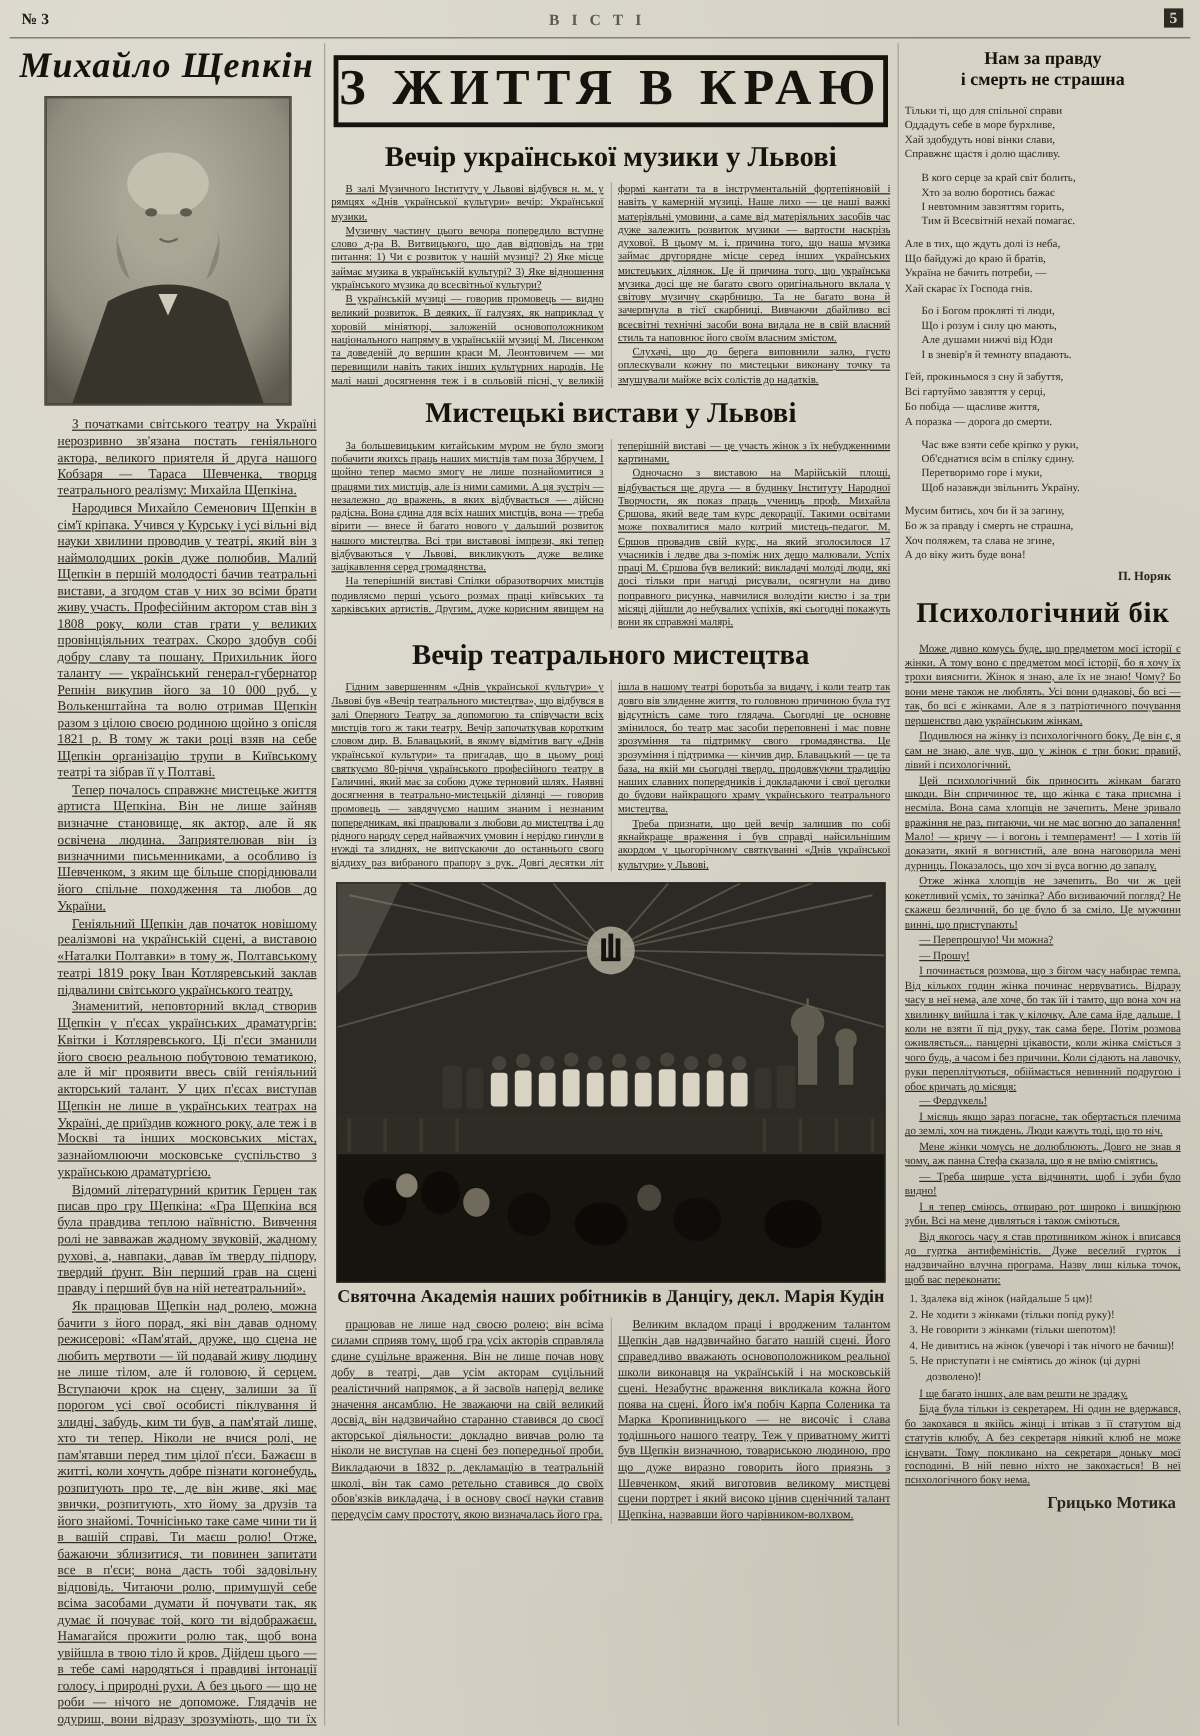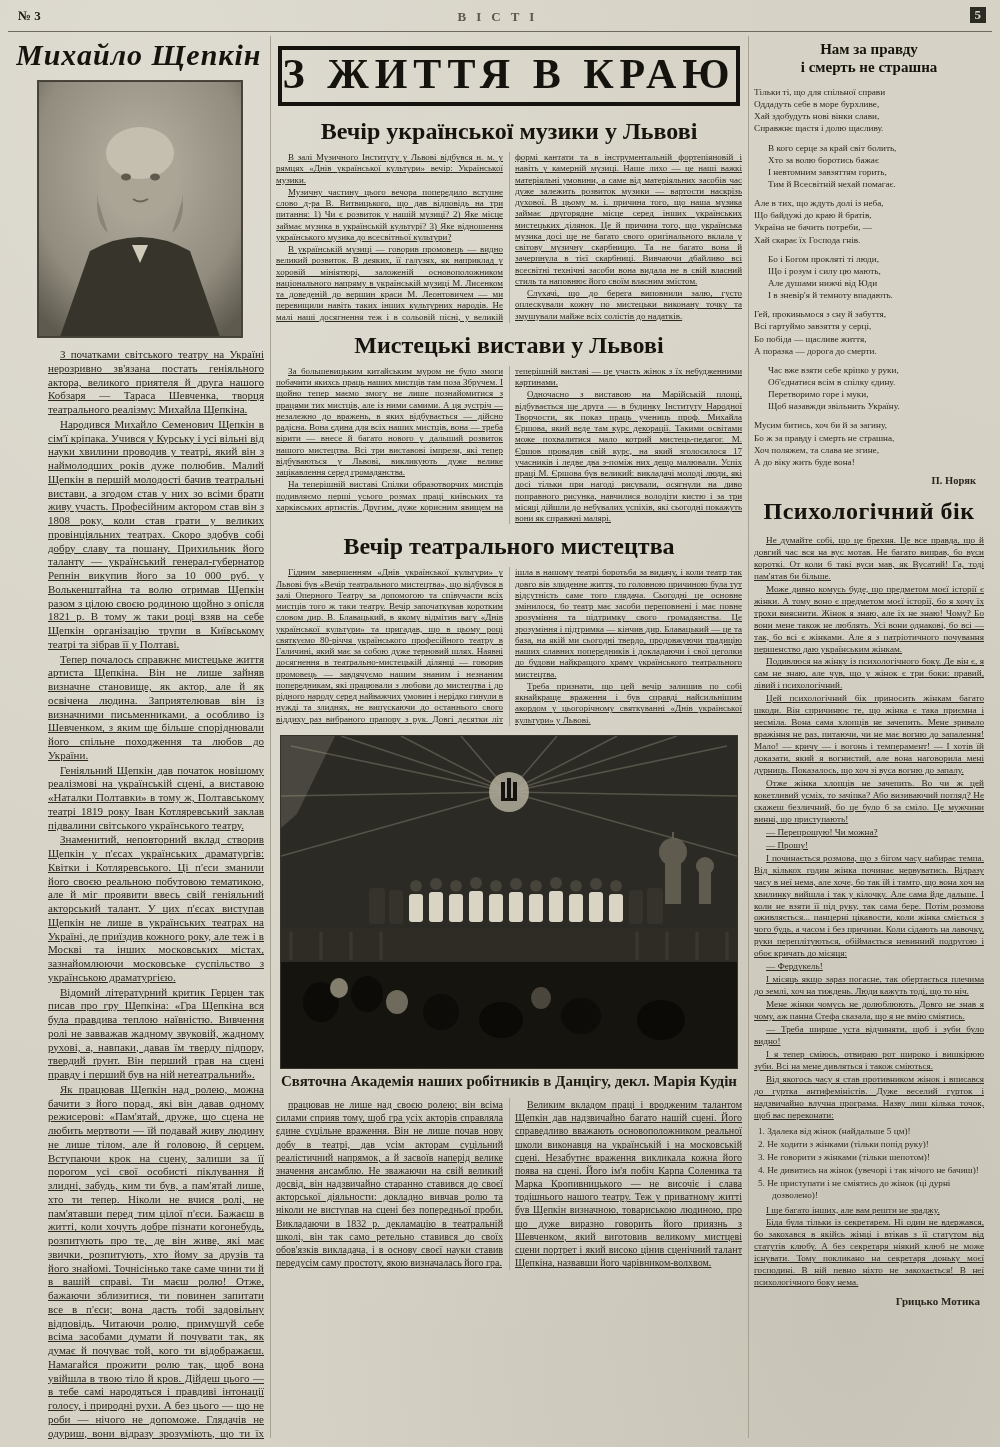--- a/index.html
+++ b/index.html
@@ -42,21 +42,21 @@
   .cont .body-text{font-size:10px;line-height:1.32;}
   
   .poem-title{font-size:15px;font-weight:bold;text-align:center;line-height:1.2;margin:4px 0 10px;color:#15130d;}
   .stanzas p:nth-of-type(even){margin-left:14px;}
   .stanza{font-size:9.2px;line-height:1.32;white-space:pre-line;margin-bottom:7px;color:#2b2921;}
   .poem-author{font-size:10.5px;font-weight:bold;text-align:right;margin:2px 8px 12px 0;}
   .big-headline{font-size:24px;font-weight:bold;text-align:center;margin:6px 0 10px;letter-spacing:.5px;color:#15130d;}
   .col-right .body-text{font-size:9.2px;line-height:1.3;}
   .num-list{font-size:9.2px;line-height:1.32;list-style:none;margin:3px 0 3px 4px;color:#2b2921;}
   .list-item{padding-left:14px;text-indent:-14px;margin-bottom:1px;}
-  .sig{font-size:11px;font-weight:bold;text-align:right;margin-top:6px;padding-right:4px;}
+  .sig{font-size:14px;font-weight:bold;text-align:right;margin-top:6px;padding-right:4px;}
 </style>
 </head>
 <body>
 
 <div class="page">
 
   <div class="header">
     <span class="issue">№ 3</span>
     <span class="masthead">ВІСТІ</span>
     <span class="pageno">5</span>
@@ -278,21 +278,20 @@
 Хоч поляжем, та слава не згине,
 А до віку жить буде вона!</p>
         </div>
       <div class="poem-author">П. Норяк</div>
     </div>
 
     <h2 class="big-headline">Психологічний бік</h2>
 
     <div class="body-text">
 
-    <p class="para">Не думайте собі, що це брехня. Це все правда, що й довгий час вся на вус мотав. Не багато виправ, бо вуси короткі. От коли б такі вуси мав, як Вусатий! Га, тоді пам'ятав би більше.</p>
         <p class="para">Може дивно комусь буде, що предметом моєї історії є жінки. А тому воно є предметом моєї історії, бо я хочу їх трохи вияснити. Жінок я знаю, але їх не знаю! Чому? Бо вони мене також не люблять. Усі вони однакові, бо всі — так, бо всі є жінками. Але я з патріотичного почування першенство даю українським жінкам.</p>
         <p class="para">Подивлюся на жінку із психологічного боку. Де він є, я сам не знаю, але чув, що у жінок є три боки: правий, лівий і психологічний.</p>
         <p class="para">Цей психологічний бік приносить жінкам багато шкоди. Він спричинює те, що жінка є така приємна і несміла. Вона сама хлопців не зачепить. Мене зривало вражіння не раз, питаючи, чи не має вогню до запалення! Мало! — кричу — і вогонь і темперамент! — І хотів їй доказати, який я вогнистий, але вона наговорила мені дурниць. Показалось, що хоч зі вуса вогню до запалу.</p>
         <p class="para">Отже жінка хлопців не зачепить. Во чи ж цей кокетливий усміх, то зачіпка? Або визиваючий погляд? Не скажеш безличний, бо це було б за сміло. Це мужчини винні, що приступають!</p>
         <p class="para">— Перепрошую! Чи можна?</p>
         <p class="para">— Прошу!</p>
         <p class="para">І починається розмова, що з бігом часу набирає темпа. Від кількох годин жінка починає нервуватись. Відразу часу в неї нема, але хоче, бо так їй і тамто, що вона хоч на хвилинку вийшла і так у кілочку. Але сама йде дальше. І коли не взяти її під руку, так сама бере. Потім розмова оживляється... панцерні цікавости, коли жінка сміється з чого будь, а часом і без причини. Коли сідають на лавочку, руки переплітуються, обіймається невинний подругою і обоє кричать до місяця:</p>
         <p class="para">— Фердукель!</p>
         <p class="para">І місяць якщо зараз погасне, так обертається плечима до землі, хоч на тиждень. Люди кажуть тоді, що то ніч.</p>
         <p class="para">Мене жінки чомусь не долюблюють. Довго не знав я чому, аж панна Стефа сказала, що я не вмію сміятись.</p>

